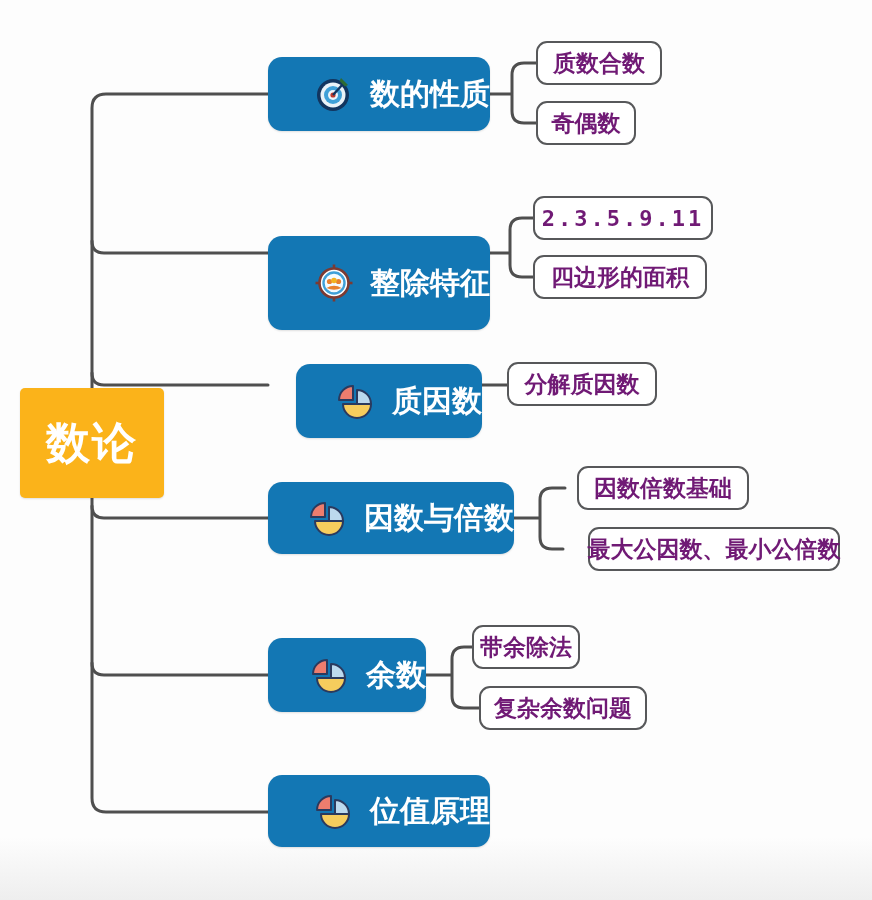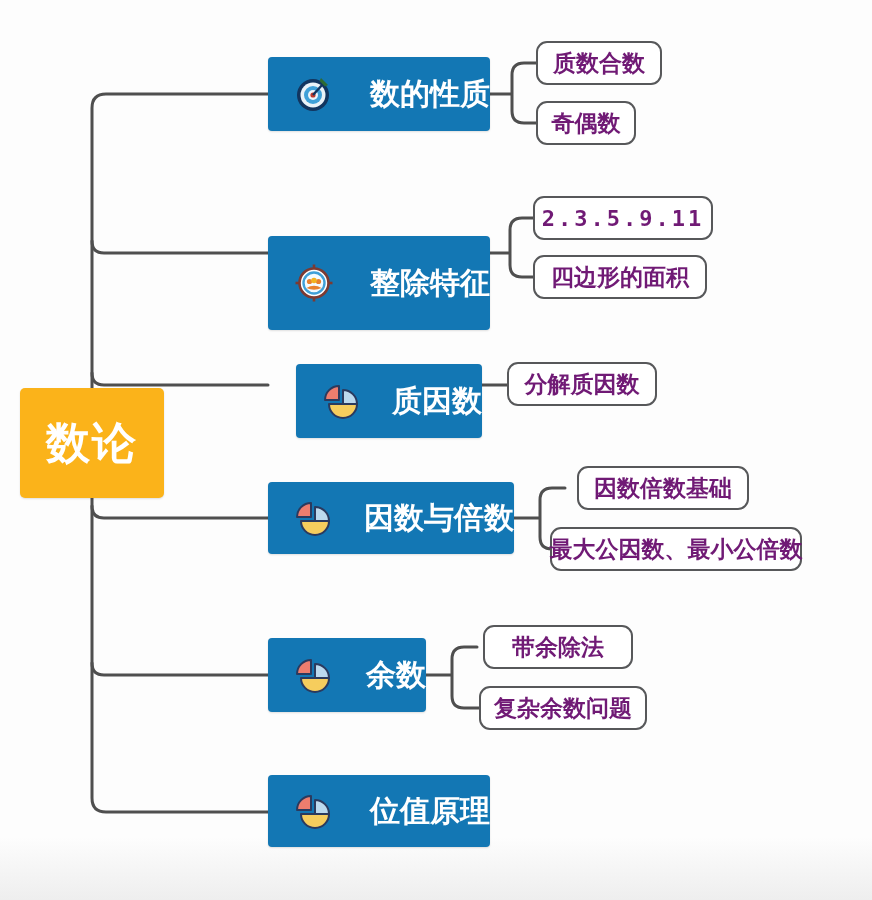--- a/index.html
+++ b/index.html
@@ -13,23 +13,23 @@
   .links{position:absolute;left:0;top:0;z-index:0;}
   .links path{fill:none;stroke:#4f4f4f;stroke-width:3;stroke-linecap:round;}
   .node{position:absolute;box-sizing:border-box;display:flex;align-items:center;justify-content:center;z-index:1;}
   .root{
     left:20px;top:388px;width:144px;height:110px;
     background:#fbb31a;border-radius:5px;
     color:#ffffff;font-size:44px;font-weight:bold;letter-spacing:2px;
     box-shadow:0 1px 2px rgba(0,0,0,0.12);
   }
   .branch{
-    background:#1377b4;border-radius:4px;
+    background:#1377b4;border-radius:14px;
     color:#ffffff;font-weight:bold;font-size:30px;
-    justify-content:space-between;padding-left:26px;gap:16px;
+    justify-content:flex-end;padding-left:26px;gap:16px;
     box-shadow:0 1px 2px rgba(0,0,0,0.12);
   }
   .b1{left:268px;top:57px;width:222px;height:74px;}
   .b2{left:268px;top:216px;width:222px;height:94px;margin-top:20px;}
   .b3{left:268px;top:364px;width:186px;height:74px;margin-left:28px;}
   .b4{left:268px;top:482px;width:246px;height:72px;}
   .b5{left:268px;top:638px;width:158px;height:74px;}
   .b6{left:268px;top:775px;width:222px;height:72px;}
   .bicon{width:40px;height:40px;flex:0 0 40px;display:flex;align-items:center;justify-content:center;}
   .bicon svg{width:40px;height:40px;display:block;}
@@ -39,22 +39,22 @@
     border:2.5px solid #57585a;border-radius:11px;
     color:#701a75;font-weight:bold;font-size:23px;
     white-space:nowrap;
   }
   .l1a{left:536px;top:41px;width:126px;}
   .l1b{left:536px;top:101px;width:100px;}
   .l2a{left:533px;top:196px;width:180px;}
   .l2b{left:533px;top:255px;width:174px;}
   .l3a{left:507px;top:362px;width:150px;}
   .l4a{left:565px;top:466px;width:172px;margin-left:12px;}
-  .l4b{left:550px;top:527px;width:252px;}
-  .l5a{left:483px;top:625px;width:150px;}
+  .l4b{left:588px;top:527px;width:252px;}
+  .l5a{left:472px;top:625px;width:108px;}
   .l5b{left:479px;top:686px;width:168px;}
   .mono{font-family:"DejaVu Sans Mono","Liberation Mono",monospace;font-size:22px;letter-spacing:3px;}
 </style>
 </head>
 <body>
 
 <div class="canvas">
 
   <svg class="links" width="872" height="900">
     <path d="M 268 94 H 106 Q 92 94 92 108 V 798 Q 92 812 106 812 H 268"></path>

